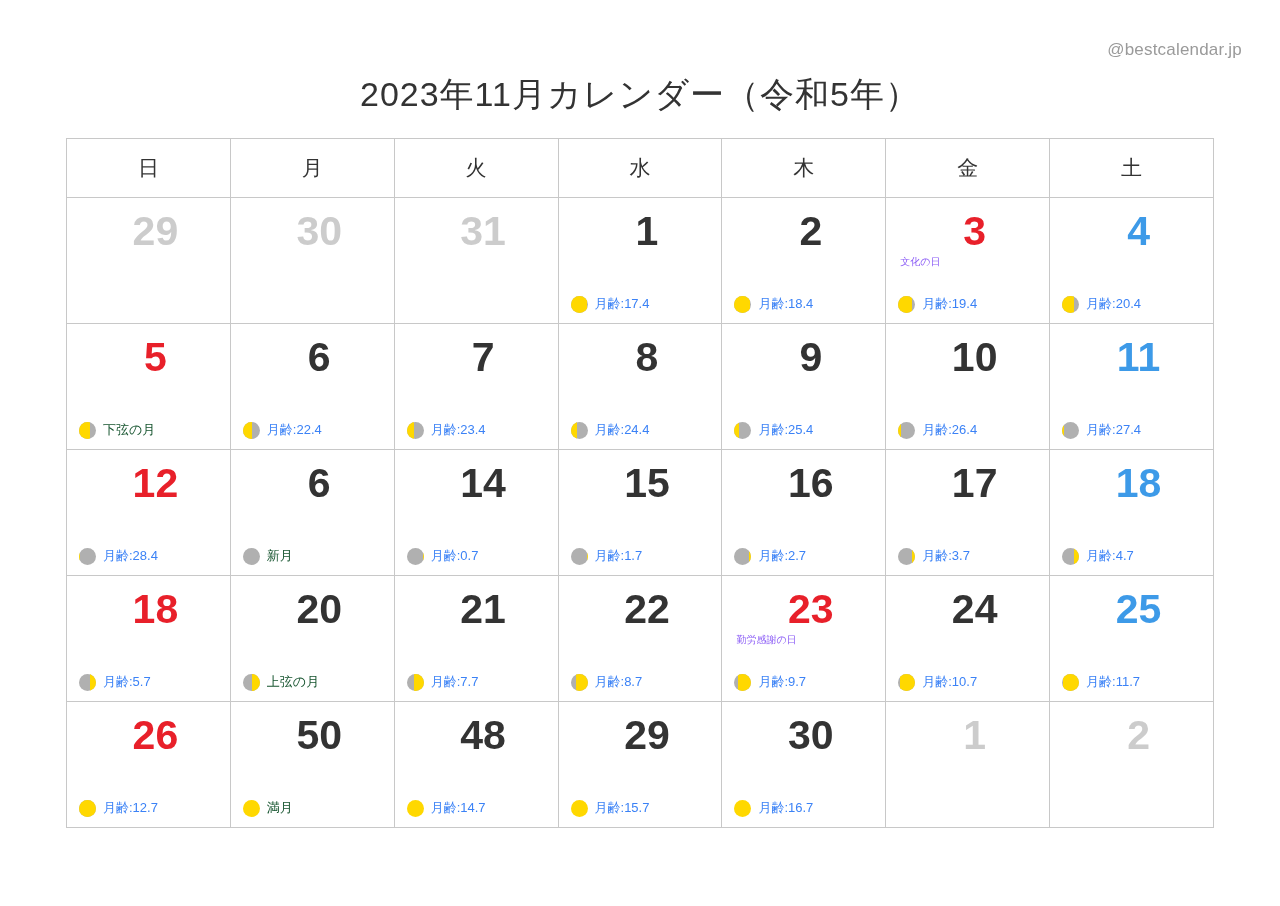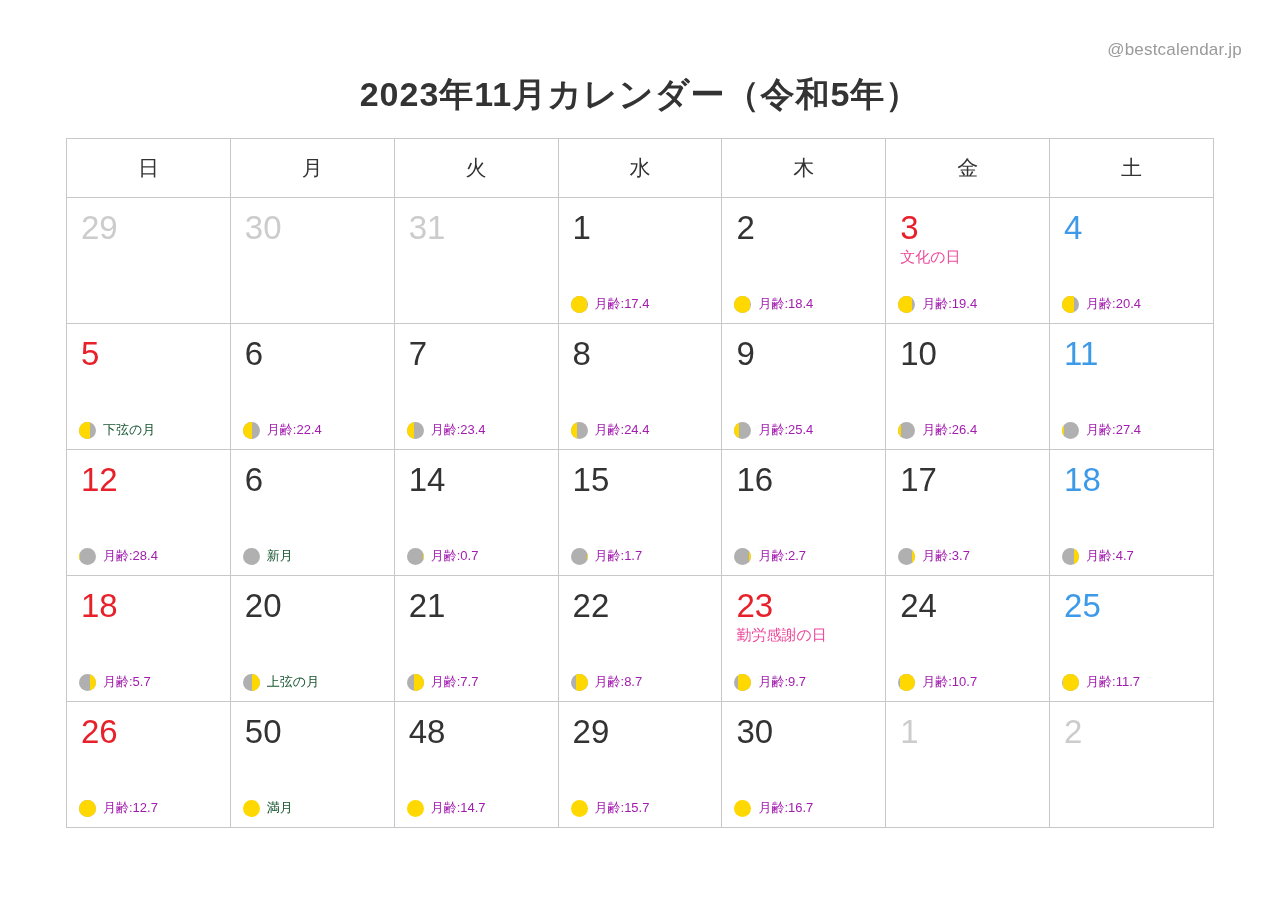--- a/index.html
+++ b/index.html
@@ -21,21 +21,21 @@
     right: 38px;
     font-size: 17px;
     color: #9a9a9a;
     letter-spacing: 0.2px;
     text-align: center;
   }
   #page-title {
     text-align: center;
     font-size: 34px;
     color: #333333;
-    font-weight: bold;
+    font-weight: normal;
     margin: 0;
     padding-top: 72px;
     letter-spacing: 1px;
   }
   #calendar-wrap {
     position: absolute;
     left: 66px;
     top: 138px;
     width: 1148px;
   }
@@ -58,33 +58,34 @@
   }
   th.sun { color: #e8202a; }
   th.sat { color: #2f8fe0; }
 
   td.day-cell {
     height: 125px;
     vertical-align: top;
     position: relative;
   }
   .daynum {
-    font-size: 33px;
+    font-size: 41px;
     line-height: 1;
     padding: 13px 0 0 14px;
     color: #333333;
-    font-weight: normal;
+    font-weight: bold;
+    text-align: center;
   }
   .daynum.sun { color: #e8202a; }
   .daynum.sat { color: #3d9ae8; }
   .daynum.out { color: #cccccc; }
 
   .holiday {
-    font-size: 15px;
-    color: #ec4899;
+    font-size: 10px;
+    color: #8b5cf6;
     padding: 4px 0 0 14px;
     line-height: 1.2;
   }
   .moonrow {
     position: absolute;
     left: 12px;
     bottom: 10px;
     display: flex;
     align-items: center;
     gap: 7px;
@@ -102,21 +103,21 @@
   .moon .lit {
     position: absolute;
     top: 0;
     height: 100%;
     background: #ffd800;
   }
   .moon.full { background: #ffd800; }
   .moon.new { background: #b0b0b0; }
   .moontext {
     font-size: 13px;
-    color: #a21caf;
+    color: #3b82f6;
     white-space: nowrap;
   }
   .moontext.phase {
     color: #14532d;
   }
 </style>
 </head>
 <body>
 
 <div id="watermark">@bestcalendar.jp</div>

